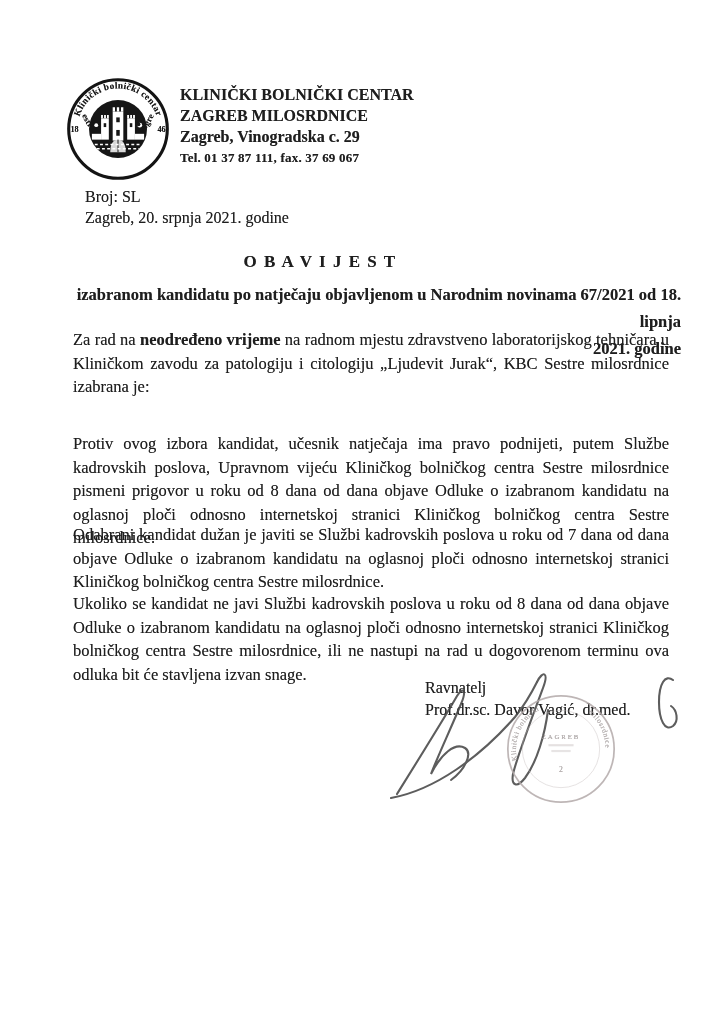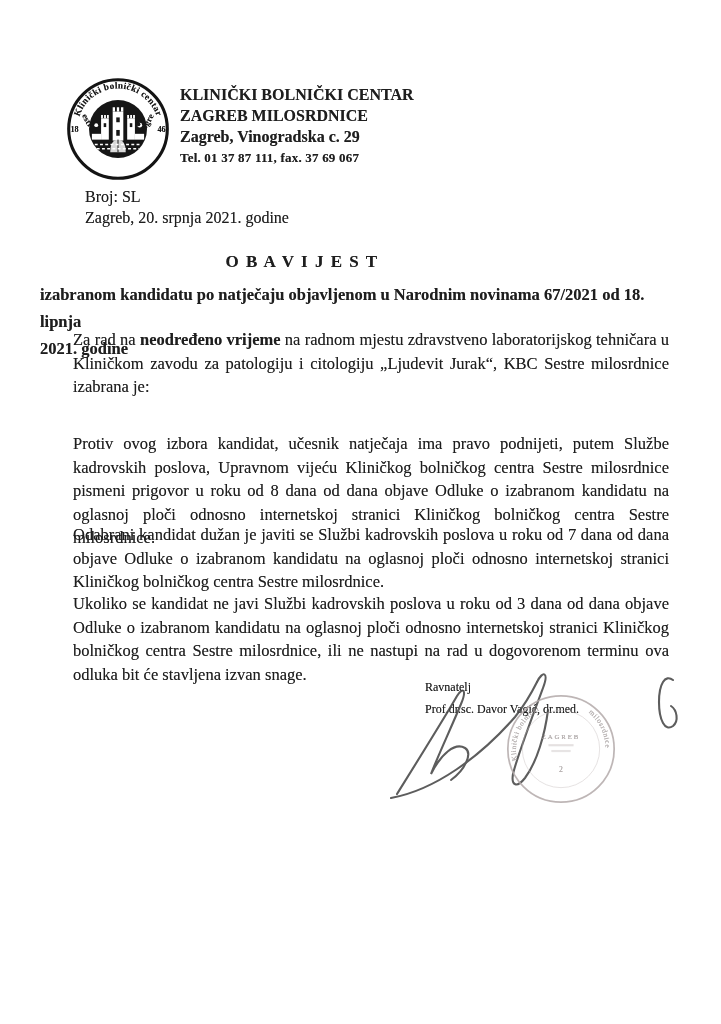--- a/index.html
+++ b/index.html
@@ -5,29 +5,29 @@
   html,body { margin:0; padding:0; background:#ffffff; }
   .page {
     position:relative; width:721px; height:1024px; background:#ffffff;
     font-family:"Liberation Serif", serif; color:#1e1e1e; overflow:hidden;
     text-shadow: 0 0 0.5px rgba(40,40,40,0.55);
   }
   .abs { position:absolute; }
   .org-block { left:180px; top:84px; line-height:21px; font-weight:bold; font-size:16px; }
   .org-block .phone { font-size:13px; letter-spacing:0.2px; }
   .meta-block { left:73px; top:186px; font-size:16px; line-height:21px;margin-left:12px; }
-  .doc-title { left:0; top:252px; width:604px; text-align:center; font-weight:bold; font-size:17px; letter-spacing:1.5px; }
-  .doc-subtitle { left:40px; top:281px; width:641px; text-align:left; font-weight:bold; font-size:16.5px; line-height:27px; }
+  .doc-title { left:18px; top:252px; width:604px; text-align:center; font-weight:bold; font-size:17px; letter-spacing:1.5px; }
+  .doc-subtitle { left:40px; top:281px; width:641px; text-align:right; font-weight:bold; font-size:16.5px; line-height:27px; }
   .para { left:73px; width:596px; text-align:justify; font-size:16.5px; line-height:23.5px; }
   .p1 { top:328px; }
   .candidate { top:399px; font-weight:bold; text-align:left; }
   .p2 { top:432px; }
   .p3 { top:523px; }
   .p4 { top:592px; }
-  .sig-block { left:425px; top:677px; font-size:12px; line-height:21.5px; }
+  .sig-block { left:425px; top:677px; font-size:16px; line-height:21.5px; }
   .seal { left:60px; top:74px; width:116px; height:110px; }
   .stamp { left:503px; top:691px; width:116px; height:116px; opacity:0.85; }
   .signature { left:385px; top:662px; width:320px; height:145px; }
   b { font-weight:bold; }
 </style>
 </head>
 <body>
 
 <div class="page">
 
@@ -101,21 +101,21 @@
   <div class="abs doc-subtitle">
     <div>izabranom kandidatu po natječaju objavljenom u Narodnim novinama 67/2021 od 18. lipnja</div>
     <div>2021. godine</div>
   </div>
 
   <div class="abs para p1"><span>Za rad na </span><b>neodređeno vrijeme</b><span> na radnom mjestu zdravstveno laboratorijskog tehničara u Kliničkom zavodu za patologiju i citologiju „Ljudevit Jurak“, KBC Sestre milosrdnice izabrana je:</span></div>
 
 
   <div class="abs para p2">Protiv ovog izbora kandidat, učesnik natječaja ima pravo podnijeti, putem Službe kadrovskih poslova, Upravnom vijeću Kliničkog bolničkog centra Sestre milosrdnice pismeni prigovor u roku od 8 dana od dana objave Odluke o izabranom kandidatu na oglasnoj ploči odnosno internetskoj stranici Kliničkog bolničkog centra Sestre milosrdnice.</div>
   <div class="abs para p3">Odabrani kandidat dužan je javiti se Službi kadrovskih poslova u roku od 7 dana od dana objave Odluke o izabranom kandidatu na oglasnoj ploči odnosno internetskoj stranici Kliničkog bolničkog centra Sestre milosrdnice.</div>
-  <div class="abs para p4">Ukoliko se kandidat ne javi Službi kadrovskih poslova u roku od 3 dana od dana objave Odluke o izabranom kandidatu na oglasnoj ploči odnosno internetskoj stranici Kliničkog bolničkog centra Sestre milosrdnice, ili ne nastupi na rad u dogovorenom terminu ova odluka bit će stavljena izvan snage.</div>
+  <div class="abs para p4">Ukoliko se kandidat ne javi Službi kadrovskih poslova u roku od 8 dana od dana objave Odluke o izabranom kandidatu na oglasnoj ploči odnosno internetskoj stranici Kliničkog bolničkog centra Sestre milosrdnice, ili ne nastupi na rad u dogovorenom terminu ova odluka bit će stavljena izvan snage.</div>
 
   <div class="abs sig-block">
     <div>Ravnatelj</div>
     <div>Prof.dr.sc. Davor Vagić, dr.med.</div>
   </div>
 
   <svg class="abs signature" viewBox="0 0 320 145">
     <g fill="none" stroke="#474747" stroke-width="2.1" stroke-linecap="round" opacity="0.88">
       <path d="M 12,132 C 35,95 60,55 72,34 C 78,24 82,28 76,42 C 66,66 52,96 46,112 C 56,92 70,80 80,86 C 88,91 80,108 66,118"></path>
       <path d="M 6,136 C 50,128 95,95 130,55 C 142,40 148,28 152,20"></path>

